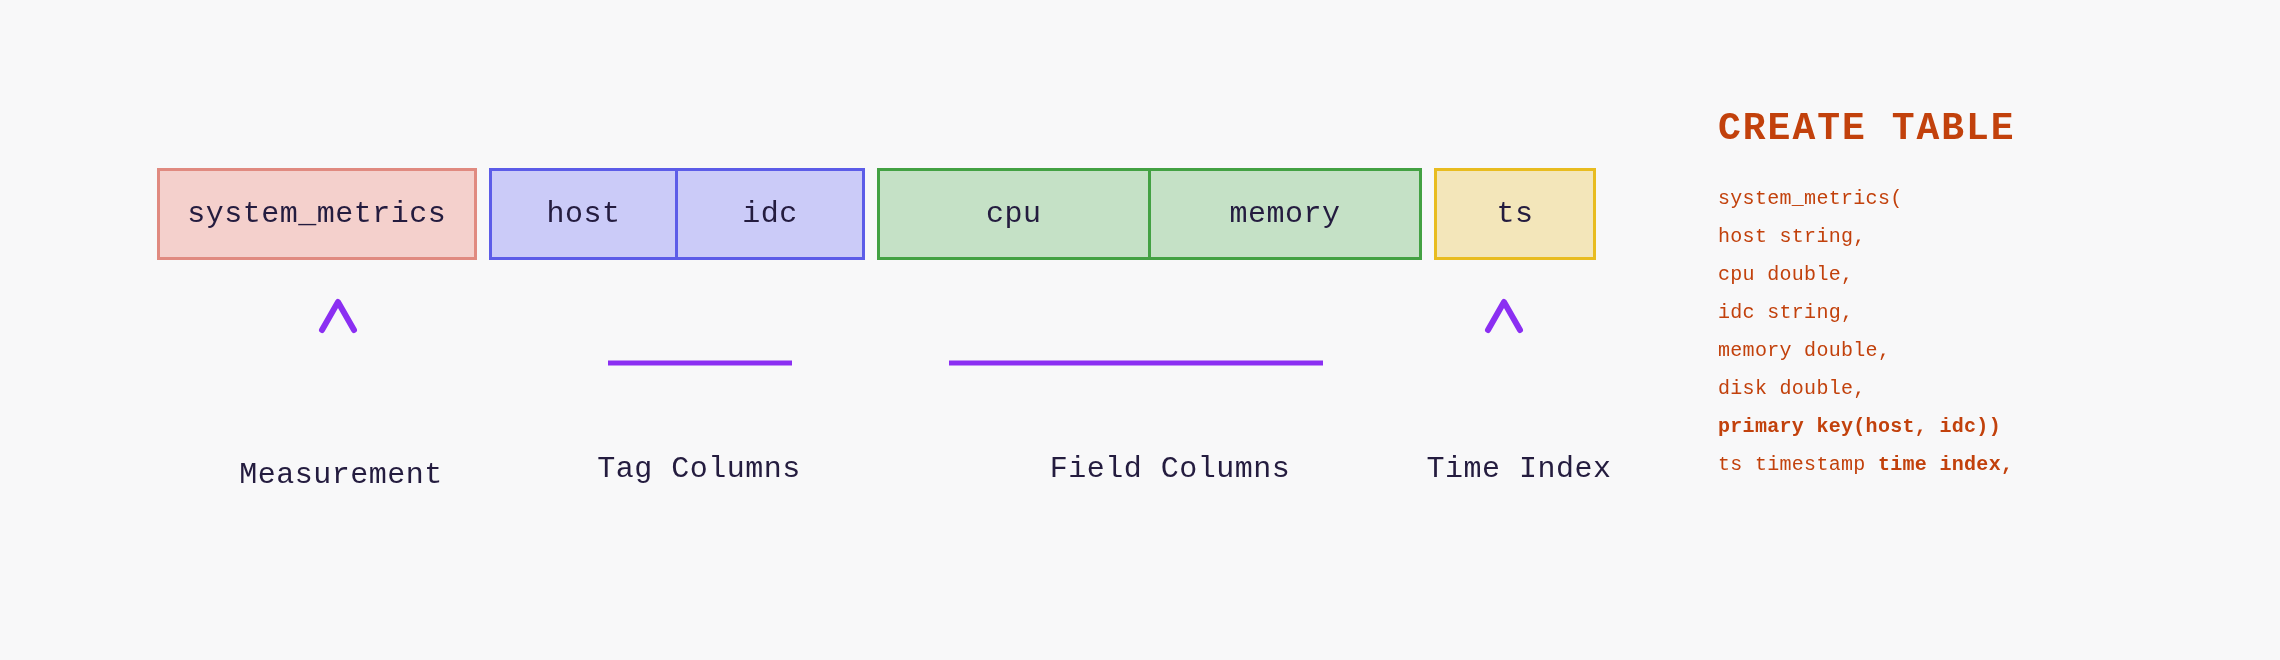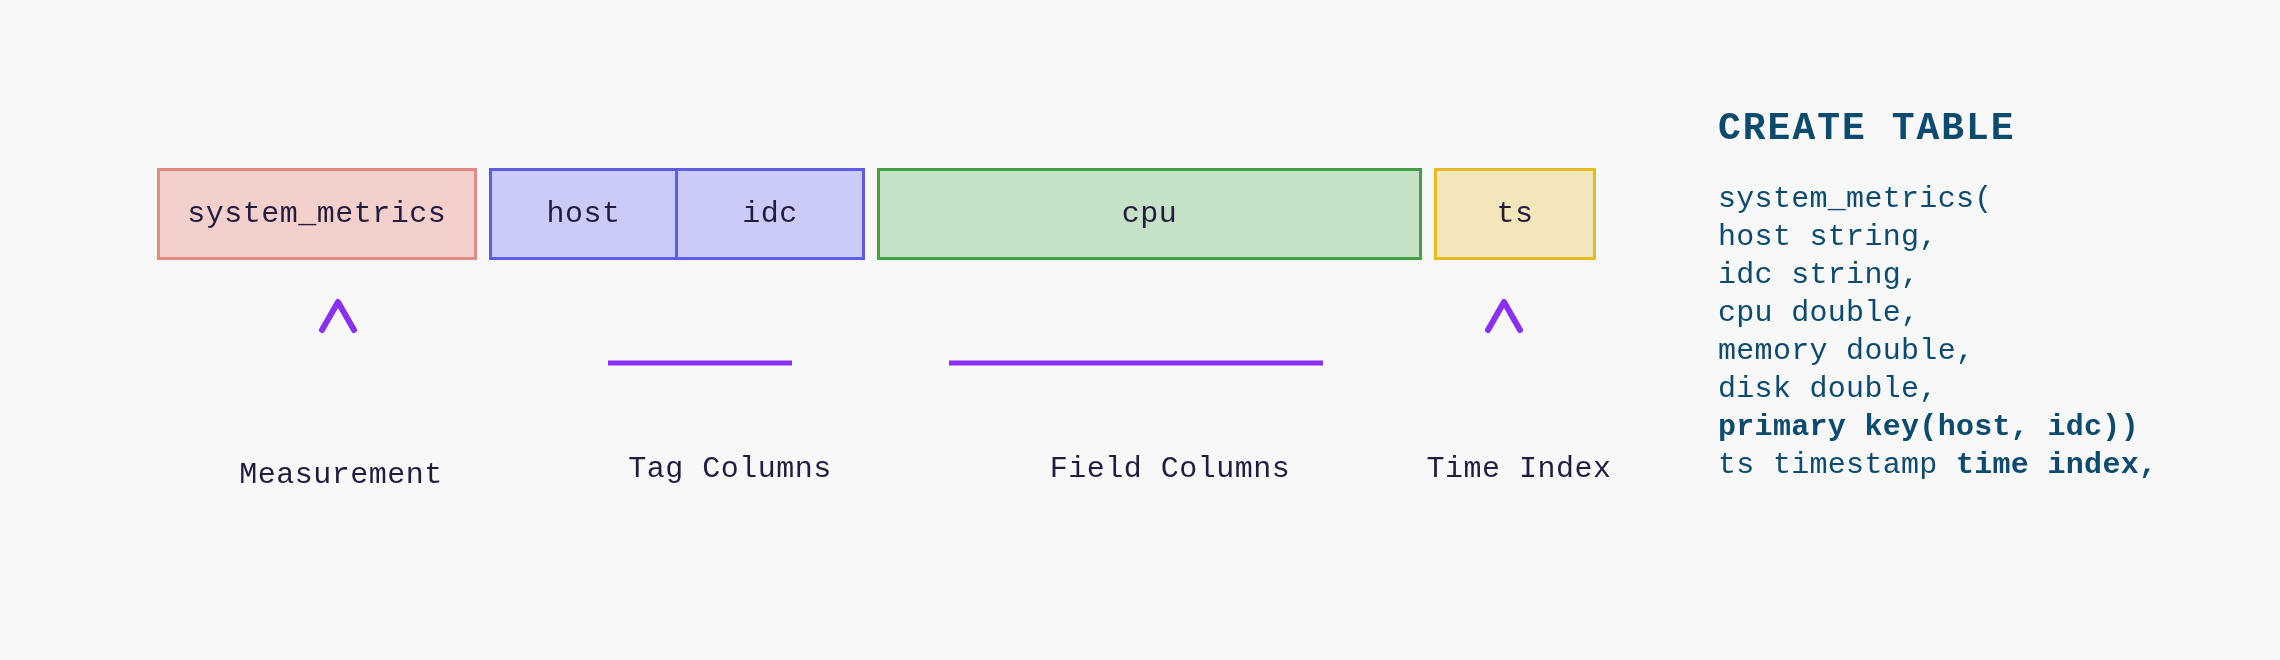--- a/index.html
+++ b/index.html
@@ -31,53 +31,54 @@
     white-space:nowrap;
   }
   .cell + .cell{border-left:3px solid;}
 
   
   .anno-label{
     position:absolute;top:452px;transform:translateX(-50%);
     font-size:30px;letter-spacing:.5px;color:#241c3f;white-space:nowrap;
   }
   .lbl-measurement{left:341px;margin-top:6px;}
-  .lbl-tag{left:730px;}
+  .lbl-tag{left:699px;}
   .lbl-field{left:1170px;}
   .lbl-time{left:1519px;}
 
   
   #anno-svg{position:absolute;left:0;top:0;pointer-events:none;}
 
   
-  #code-block{position:absolute;left:1718px;top:108px;color:#0c4a6e;}
+  #code-block{position:absolute;left:1718px;top:108px;color:#c2410c;}
   #sql-title{
     font-size:38px;font-weight:bold;letter-spacing:2px;
     line-height:42px;margin:0 0 30px 0;white-space:nowrap;
   }
   .sql-line{
-    font-size:30px;line-height:38px;white-space:pre;letter-spacing:.3px;
+    font-size:20px;line-height:38px;white-space:pre;letter-spacing:.3px;
   }
   .sql-line .b{font-weight:bold;}
 </style>
 </head>
 <body style="background: rgb(248, 248, 249);">
 
 <div id="canvas">
 
   <div id="strip">
       <div class="group group-measurement" style="background: rgb(244, 208, 204); border-color: rgb(224, 138, 128);">
         <div class="cell" style="border-left-color: rgb(224, 138, 128);">system_metrics</div>
       </div>
       <div class="group group-tag-columns" style="background: rgb(203, 203, 248); border-color: rgb(92, 92, 232);">
         <div class="cell" style="border-left-color: rgb(92, 92, 232);">host</div>
         <div class="cell" style="border-left-color: rgb(92, 92, 232);">idc</div>
       </div>
       <div class="group group-field-columns" style="background: rgb(197, 225, 198); border-color: rgb(67, 161, 67);">
         <div class="cell" style="border-left-color: rgb(67, 161, 67);">cpu</div>
+        <div class="cell" style="border-left-color: rgb(67, 161, 67);">memory</div>
       </div>
       <div class="group group-time-index" style="background: rgb(243, 230, 186); border-color: rgb(232, 188, 32);">
         <div class="cell" style="border-left-color: rgb(232, 188, 32);">ts</div>
       </div>
     </div>
 
   <svg id="anno-svg" width="2280" height="660" viewBox="0 0 2280 660" xmlns="http://www.w3.org/2000/svg">
     <defs>
       <linearGradient id="fadeDown" x1="0" y1="0" x2="0" y2="1">
         <stop class="stop-accent" offset="0" stop-opacity="1" stop-color="#8b2ff2"></stop>
@@ -119,22 +120,22 @@
   <div class="anno-label lbl-measurement">Measurement</div>
   <div class="anno-label lbl-tag">Tag Columns</div>
   <div class="anno-label lbl-field">Field Columns</div>
   <div class="anno-label lbl-time">Time Index</div>
 
   <div id="code-block">
     <div id="sql-title">CREATE TABLE</div>
     <div id="sql-lines">
         <div class="sql-line"><span>system_metrics(</span></div>
         <div class="sql-line"><span>host string,</span></div>
+        <div class="sql-line"><span>cpu double,</span></div>
         <div class="sql-line"><span>idc string,</span></div>
-        <div class="sql-line"><span>cpu double,</span></div>
         <div class="sql-line"><span>memory double,</span></div>
         <div class="sql-line"><span>disk double,</span></div>
         <div class="sql-line"><span class="b">primary key(host, idc))</span></div>
         <div class="sql-line"><span>ts timestamp </span><span class="b">time index,</span></div>
       </div>
   </div>
 
 </div>
 
 </body></html>

